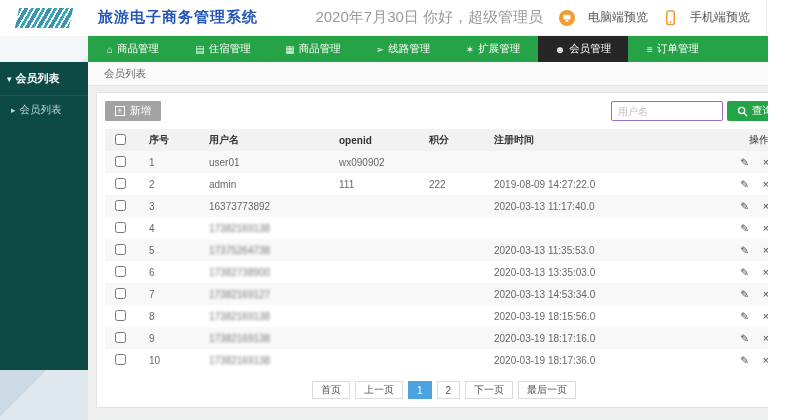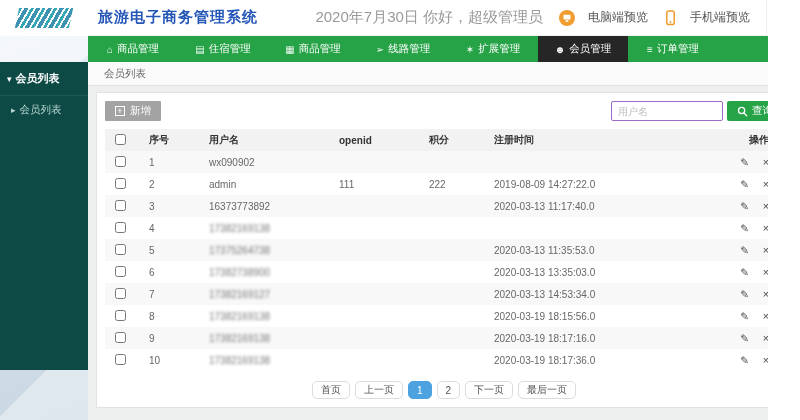--- a/index.html
+++ b/index.html
@@ -64,29 +64,29 @@
   .thead{background:#f2f2f2;font-weight:bold;color:#333}
   .tbody .trow:nth-of-type(odd){background:#f8f8f8}
   .cell{padding:0 4px;overflow:hidden;white-space:nowrap}
   .c-check{width:40px;padding-left:10px}
   .c-no{width:60px}
   .c-user{width:130px}
   .c-openid{width:90px}
   .c-points{width:65px}
   .c-time{width:240px}
   .c-ops{flex:1;display:flex;justify-content:flex-end;gap:14px;padding-right:14px}
-  .thead .c-ops{font-weight:bold}
+  .thead .c-ops{font-weight:normal}
   input[type=checkbox]{width:11px;height:11px;accent-color:#aaa;cursor:pointer}
   .op{cursor:pointer;color:#444;font-size:10.5px;line-height:1}
   .masked{filter:blur(1.6px);color:#777}
 
   
   .pager{display:flex;justify-content:center;align-items:center;gap:5px;margin-top:10px}
   .pg{height:18px;min-width:22px;padding:0 8px;border:1px solid #dcdcdc;background:#fff;color:#555;
-    font-size:10px;border-radius:5px;cursor:pointer}
+    font-size:10px;border-radius:0;cursor:pointer}
   .pg.active{background:#4da3e0;border-color:#4da3e0;color:#fff}
 </style>
 </head>
 <body>
 
 <div class="app">
 
   <div class="side-bg"></div>
 
   <header class="header">
@@ -194,20 +194,21 @@
           <div class="cell c-points">积分</div>
           <div class="cell c-time">注册时间</div>
           <div class="cell c-ops">操作</div>
         </div>
         <div class="tbody">
   <div class="trow">
     <div class="cell c-check">
       <input type="checkbox" style="">
     </div>
     <div class="cell c-no">1</div>
+    <div class="cell c-user">user01</div>
     <div class="cell c-openid">wx090902</div>
     <div class="cell c-points"></div>
     <div class="cell c-ops">
       <span class="op">✎</span>
       <span class="op">×</span>
     </div>
   </div>
 
   <div class="trow">
     <div class="cell c-check">

